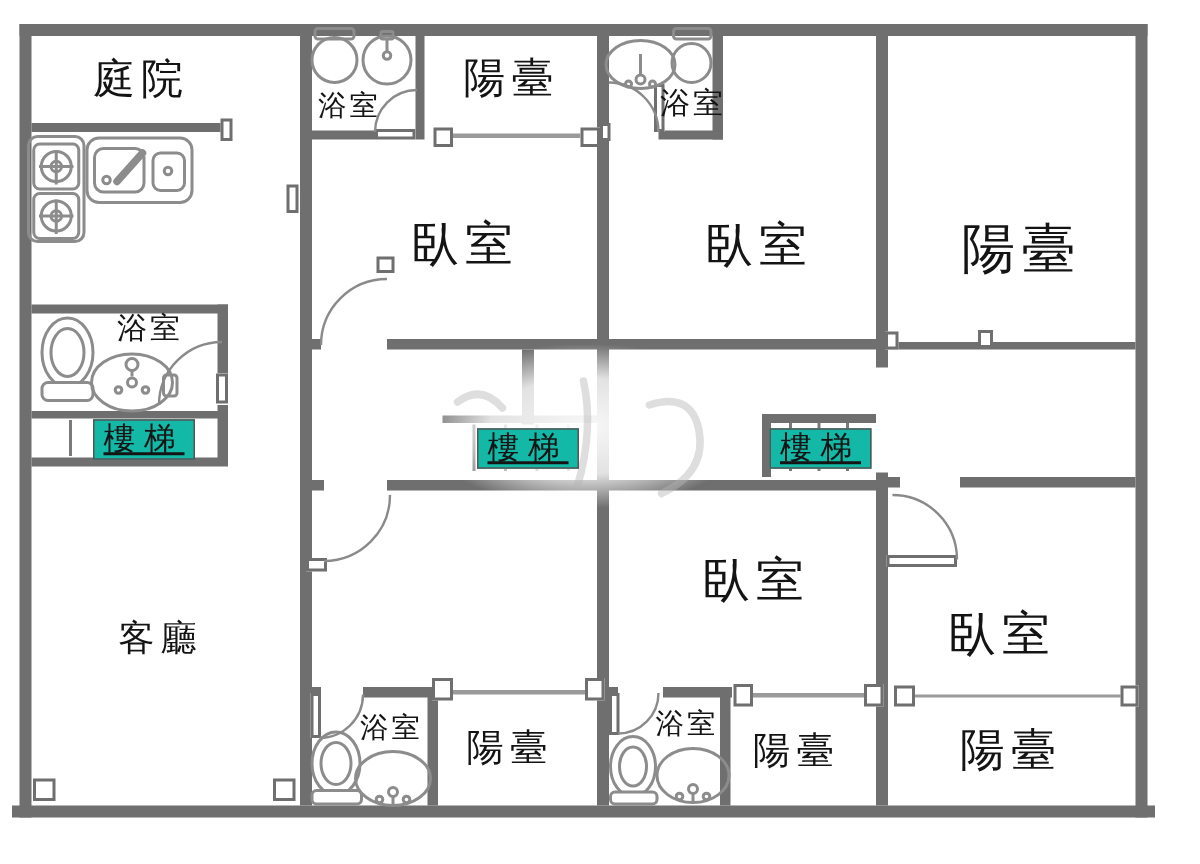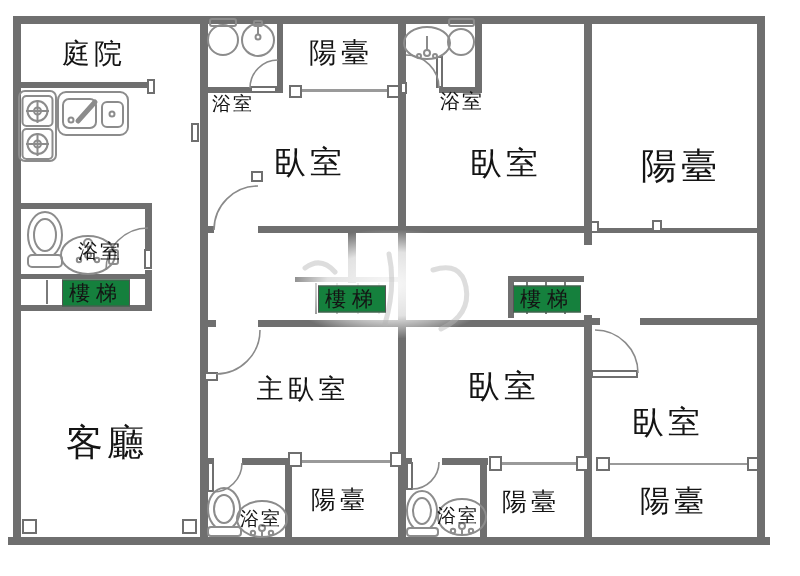--- a/index.html
+++ b/index.html
@@ -11,22 +11,22 @@
   .op{position:absolute;background:#ffffff;border:2px solid #6f6f6f;box-sizing:border-box;}
   .arc{fill:none;stroke:#8a8a8a;stroke-width:1.6px;}
   .tread{stroke:#7a7a7a;stroke-width:2px;}
   .fx{position:absolute;left:0;top:0;z-index:2;}
   #walls-layer{z-index:1;}
   .wm{position:absolute;left:283px;top:230px;width:215px;height:108px;z-index:3;
       background:radial-gradient(ellipse at 50% 50%, rgba(255,255,255,.95) 0%, rgba(255,255,255,.8) 42%, rgba(255,255,255,0) 72%);}
   .wm svg{position:absolute;left:0;top:0;}
   .lbl{position:absolute;z-index:4;color:#141414;white-space:nowrap;
        transform:translate(-50%,-50%);letter-spacing:4px;line-height:1;}
-  .lbl.small{letter-spacing:2px;margin-top:32px;}
-  .lbl.stairs{background:#15803d;border:1.5px solid #555555;padding:2px 6px;letter-spacing:6px;}
+  .lbl.small{letter-spacing:2px;}
+  .lbl.stairs{background:#14b8a6;border:1.5px solid #555555;padding:2px 6px;letter-spacing:6px;text-decoration:underline;}
 </style>
 </head>
 <body>
 
 <div class="stage">
 
   <div id="walls-layer" class="layer">
       <div class="wall" style="left: 13px; top: 16px; width: 752px; height: 8px;"></div>
       <div class="wall" style="left: 13px; top: 16px; width: 8px; height: 529px;"></div>
       <div class="wall" style="left: 757px; top: 16px; width: 8px; height: 529px;"></div>
@@ -212,22 +212,21 @@
   <div class="lbl small" style="left:233px;top:71px;font-size:19px">浴室</div>
   <div class="lbl" style="left:341px;top:53px;font-size:28px">陽臺</div>
   <div class="lbl small" style="left:462px;top:69px;font-size:20px">浴室</div>
   <div class="lbl" style="left:681px;top:166px;font-size:36px">陽臺</div>
   <div class="lbl" style="left:310px;top:162px;font-size:32px">臥室</div>
   <div class="lbl" style="left:506px;top:163px;font-size:32px">臥室</div>
   <div class="lbl small" style="left:100px;top:219px;font-size:20px">浴室</div>
   <div class="lbl stairs" style="left:96px;top:293px;font-size:21px">樓梯</div>
   <div class="lbl stairs" style="left:352px;top:299px;font-size:21px">樓梯</div>
   <div class="lbl stairs" style="left:547px;top:299px;font-size:21px">樓梯</div>
-  <div class="lbl" style="left:107px;top:442px;font-size:37px">客廳</div>
-  <div class="lbl" style="left:303px;top:389px;font-size:27px">主臥室</div>
+  <div class="lbl" style="left:107px;top:426px;font-size:24px">客廳</div>
   <div class="lbl" style="left:504px;top:386px;font-size:32px">臥室</div>
   <div class="lbl" style="left:668px;top:422px;font-size:32px">臥室</div>
   <div class="lbl small" style="left:261px;top:486px;font-size:19px">浴室</div>
   <div class="lbl" style="left:340px;top:499px;font-size:25px">陽臺</div>
   <div class="lbl small" style="left:458px;top:483px;font-size:19px">浴室</div>
   <div class="lbl" style="left:531px;top:501px;font-size:25px">陽臺</div>
   <div class="lbl" style="left:674px;top:501px;font-size:30px">陽臺</div>
 
 </div>
 

